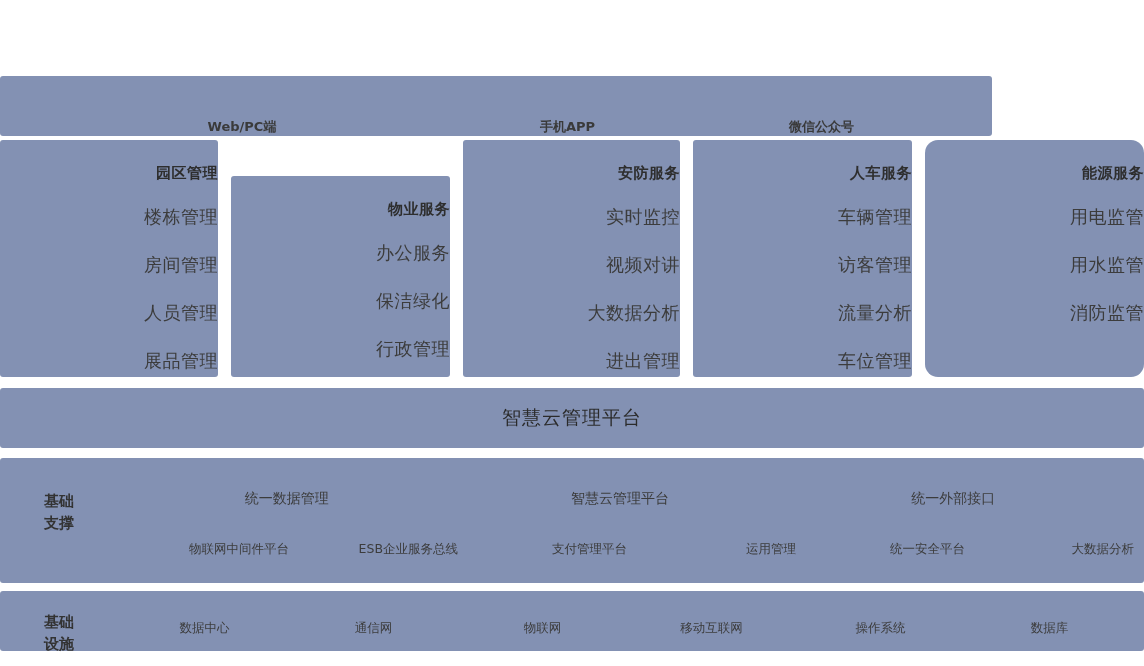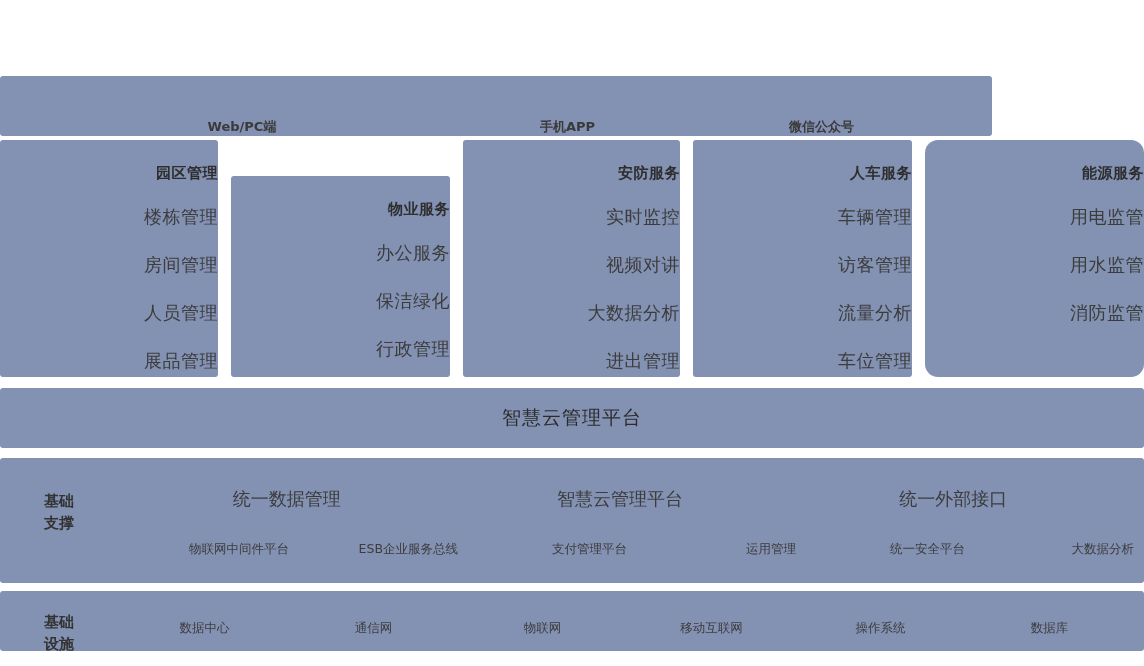--- a/index.html
+++ b/index.html
@@ -84,21 +84,21 @@
     width: 42px; text-align: center; line-height: 1.45;
   }
   #support-label { top: 33px; }
 
   .support-top {
     position: absolute; left: 120px; top: 30px; width: 1000px; height: 22px;
     display: flex; align-items: center;
   }
   .support-top .sup-item {
     flex: 1 1 0; text-align: center;
-    font-size: 18px; color: #3c3c3c;
+    font-size: 14px; color: #3c3c3c;
   }
   .support-bottom {
     position: absolute; left: 120px; top: 80px; width: 1014px; height: 22px;
     display: flex; align-items: center;
   }
   .support-bottom .sup-item {
     flex: 1 1 0; text-align: right;
     font-size: 12.5px; color: #3c3c3c;
   }
 

